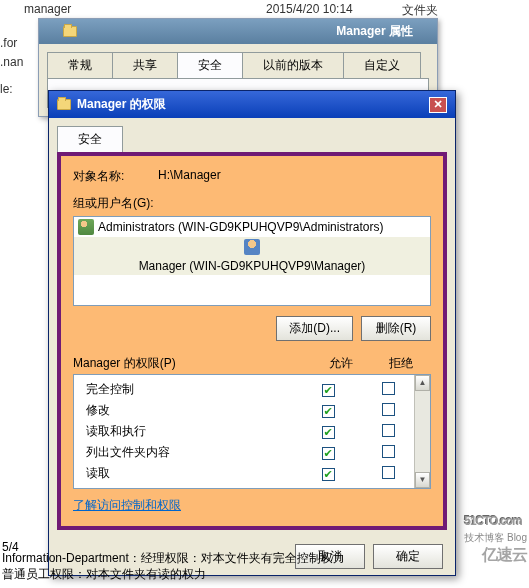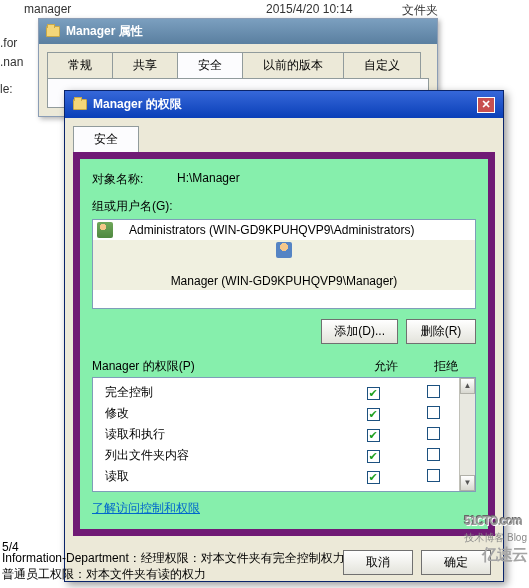--- a/index.html
+++ b/index.html
@@ -2,42 +2,42 @@
 <html><head>
 <meta charset="utf-8">
 <style>
   * { box-sizing: border-box; margin: 0; padding: 0; font-family: "SimSun", "Tahoma", sans-serif; font-size: 12px; }
   body { background: #fff; width: 529px; height: 588px; overflow: hidden; position: relative; }
   
   .bg-row { position: absolute; top: 2px; left: 0; right: 0; height: 16px; color: #333; margin-left: 16px; }
   .bg-date { position: absolute; left: 250px; }
   
   .win1 { position: absolute; left: 38px; top: 18px; width: 400px; border: 1px solid #8B9DB5; background: #ECE9D8; box-shadow: 2px 2px 5px rgba(0,0,0,0.3); }
-  .titlebar1 { background: linear-gradient(#7B9FBF, #5A7FA0); color: #fff; padding: 4px 7px; display: flex; align-items: center; gap: 6px; font-weight: bold; }
+  .titlebar1 { background: linear-gradient(#7B9FBF, #5A7FA0); color: #fff; padding: 4px 24px; display: flex; align-items: center; gap: 6px; font-weight: bold; justify-content: space-between; }
   .folder-icon { width: 14px; height: 11px; background: #F4D679; border: 1px solid #C9A847; border-radius: 1px; display: inline-block; position: relative; }
   .folder-icon::before { content:""; position:absolute; top:-3px; left:0; width:6px; height:3px; background:#F4D679; border:1px solid #C9A847; border-bottom:none; }
   
   .tabs1 { display: flex; margin: 8px 8px 0 8px; }
   .tab { padding: 4px 20px; border: 1px solid #919B9C; background: #ECE9D8; border-bottom: none; margin-right: -1px; cursor: pointer; }
   .tab.active { background: #FCFCFE; font-weight: normal; position: relative; z-index: 2; }
   
   .bg-text { position: absolute; left: 0; color: #333; font-size: 12px; }
   
-  .win2 { position: absolute; left: 64px; top: 90px; width: 440px; border: 1px solid #0A246A; background: #ECE9D8; box-shadow: 3px 3px 8px rgba(0,0,0,0.4); }
+  .win2 { position: absolute; left: 48px; top: 90px; width: 408px; border: 1px solid #0A246A; background: #ECE9D8; box-shadow: 3px 3px 8px rgba(0,0,0,0.4); }
   .titlebar2 { background: linear-gradient(#3668D9, #0A3FB8); color: #fff; padding: 5px 8px; display: flex; align-items: center; gap: 6px; font-weight: bold; font-family: Tahoma; }
   .close-x { margin-left: auto; width: 18px; height: 16px; background: #C85050; border: 1px solid #fff; color: #fff; text-align: center; line-height: 13px; font-family: Arial; cursor: pointer; font-size: 11px; }
   
   .tabs2 { display: flex; margin: 8px 8px 0 8px; }
-  .panel { background: #86efac; border: 7px solid #701a75; margin: 0 8px 8px 8px; padding: 12px; min-height: 370px; }
+  .panel { background: #fdba74; border: 4px solid #701a75; margin: 0 8px 8px 8px; padding: 12px; min-height: 370px; }
   
   .row-label { display: flex; margin-bottom: 10px; }
   .row-label .lbl { width: 85px; }
   
   .userlist { border: 1px solid #7F9DB9; background: #fff; height: 90px; margin-bottom: 10px; overflow: hidden; }
-  .user-item { display: flex; align-items: center; padding: 2px 4px; gap: 16px; cursor: pointer; }
+  .user-item { display: flex; align-items: center; padding: 2px 4px; gap: 4px; cursor: pointer; }
   .user-item.sel { background: #F0F0E0; flex-direction: column; }
   .user-icon { width: 16px; height: 16px; background: radial-gradient(circle at 6px 5px, #F4C78A 3px, transparent 3px), linear-gradient(#6FA85A, #4F8840); border-radius: 2px; }
   .user-icon.single { background: radial-gradient(circle at 8px 5px, #F4C78A 4px, transparent 4px), #5584C4; }
   
   .btn-row { display: flex; justify-content: flex-end; gap: 8px; margin-bottom: 14px; }
   .btn { padding: 3px 12px; border: 1px solid #707070; background: linear-gradient(#fff, #E3E3DB); cursor: pointer; min-width: 70px; text-align: center; }
   
   .perm-head { display: flex; margin-bottom: 2px; }
   .perm-head .ph1 { flex: 1; }
   .perm-head .ph2 { width: 60px; text-align: center; }

